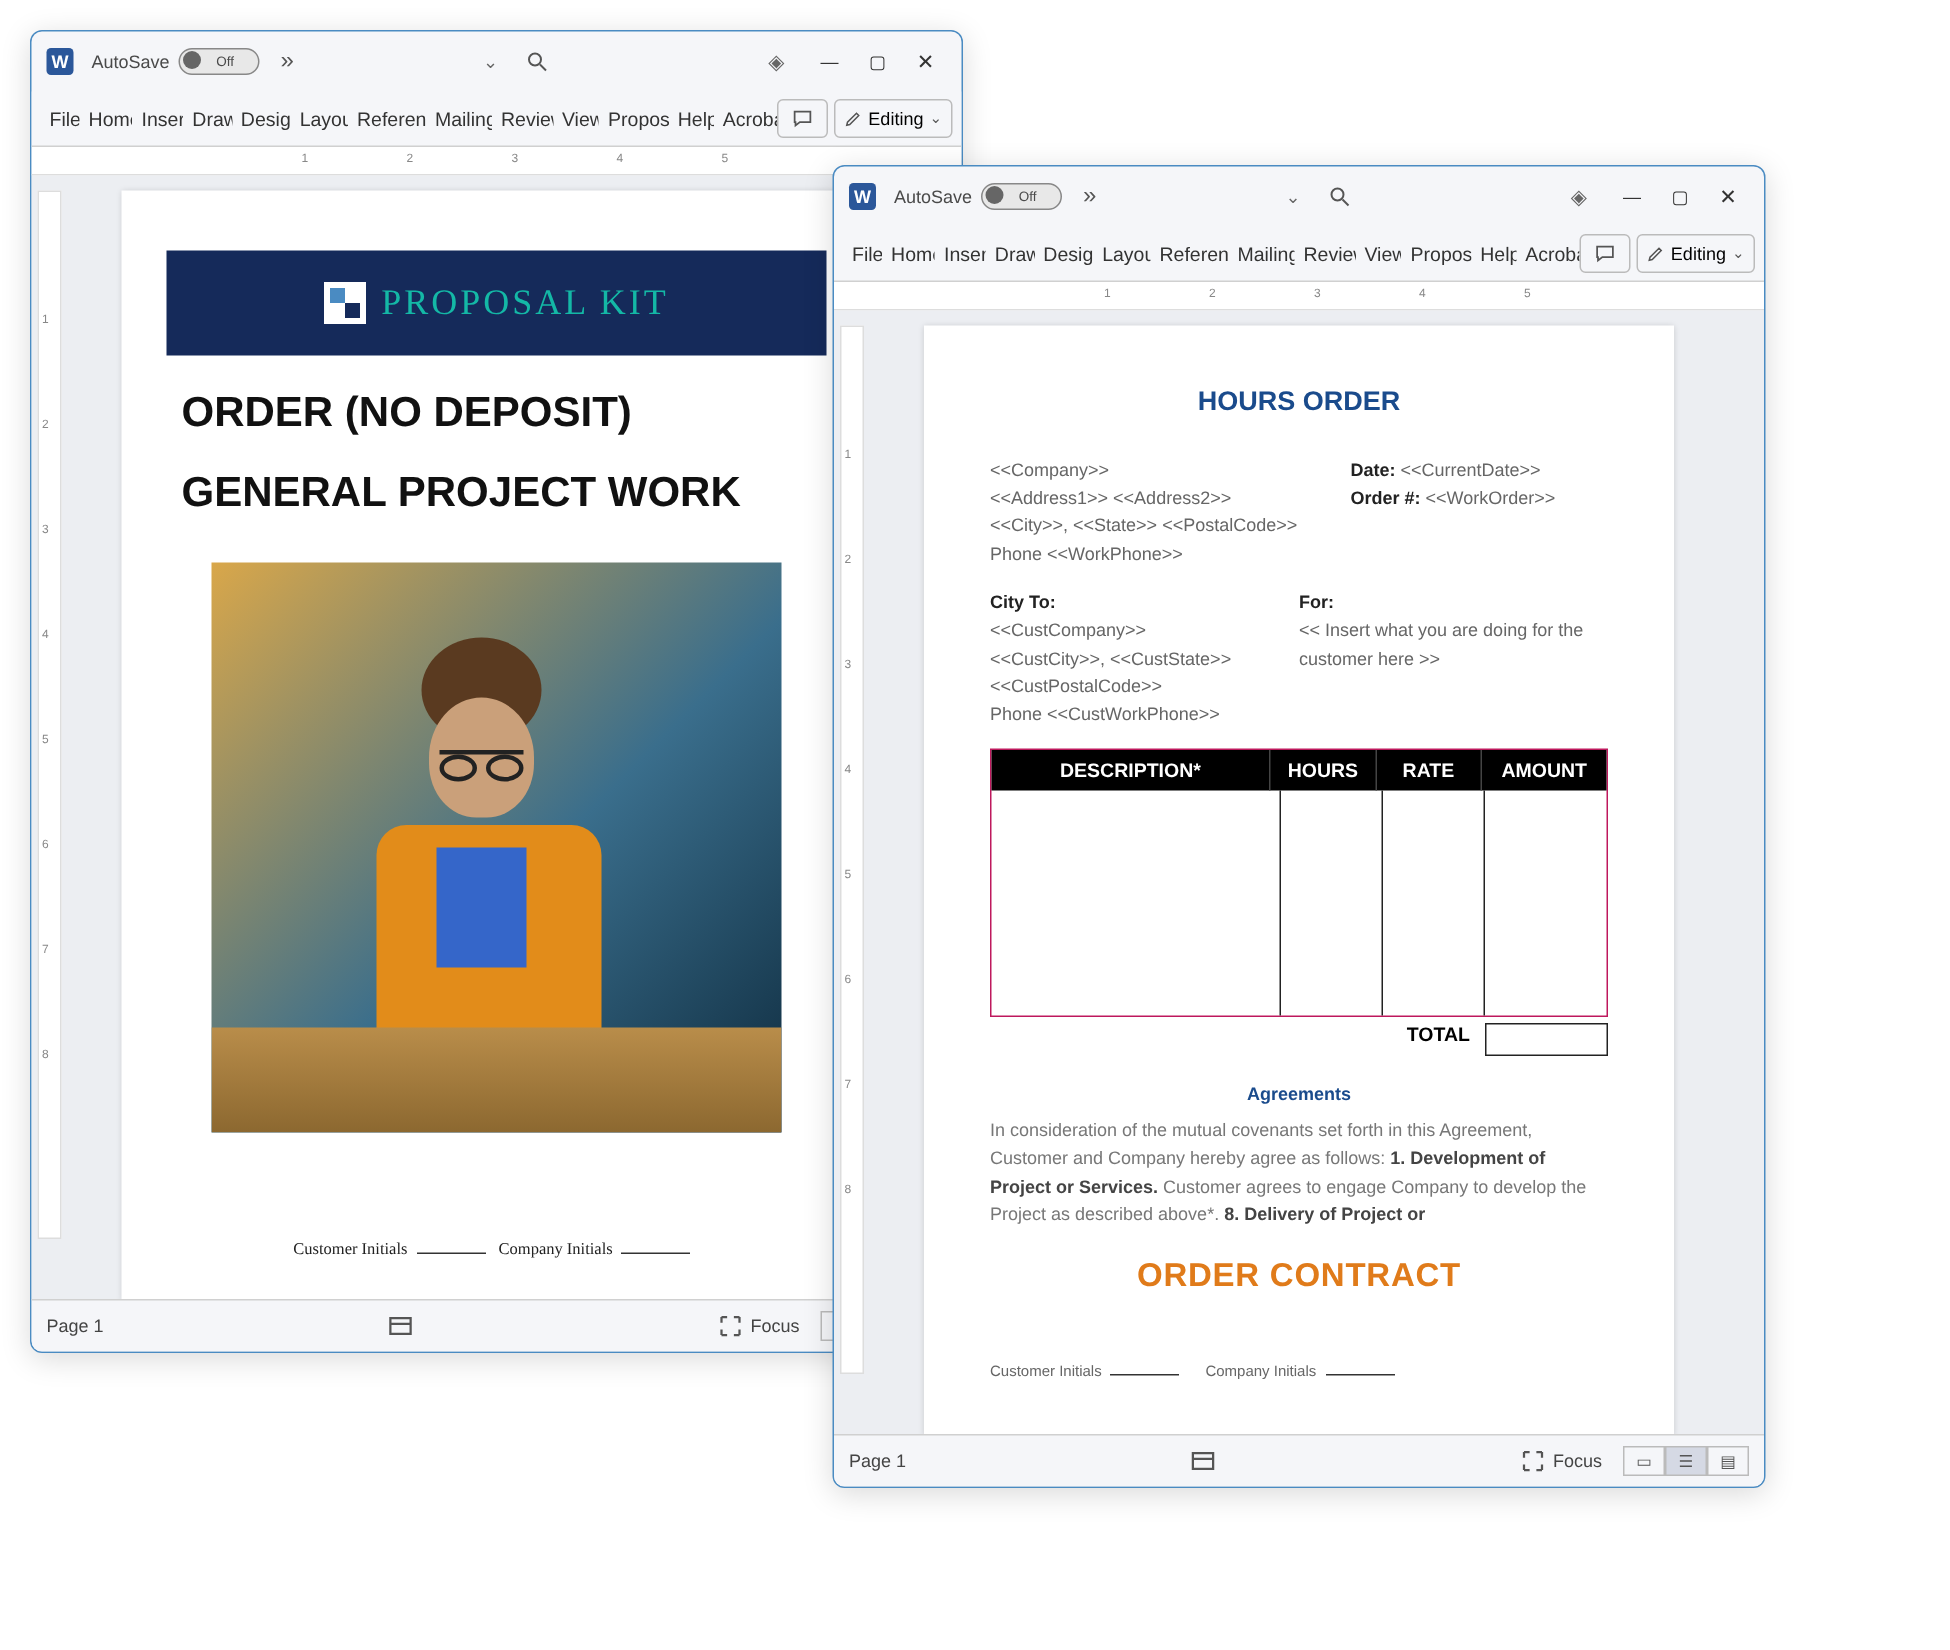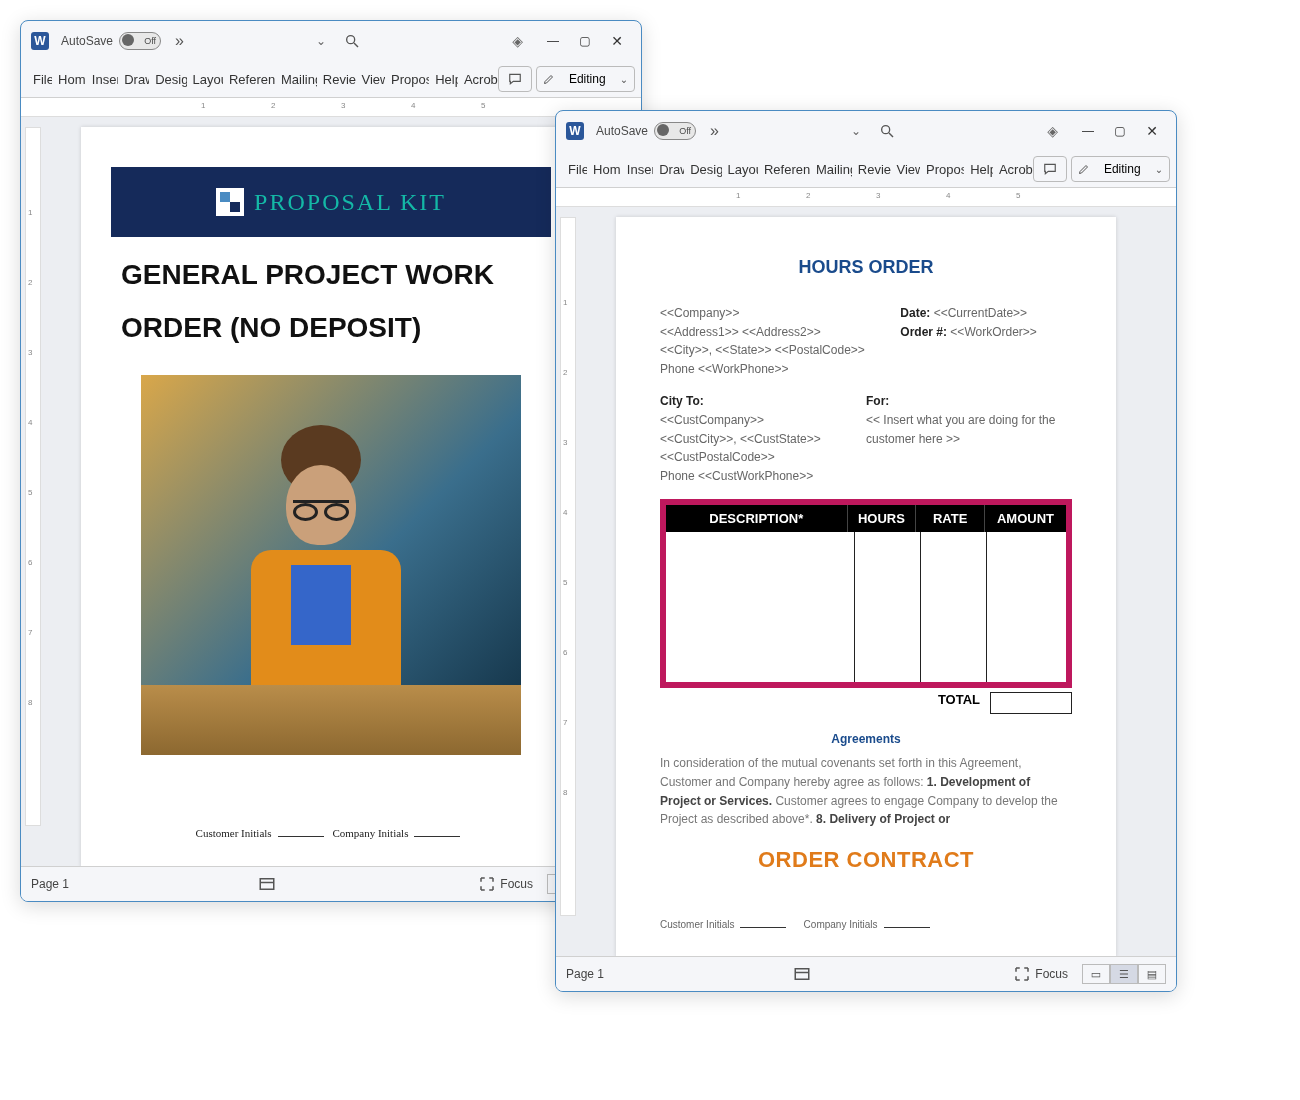--- a/index.html
+++ b/index.html
@@ -44,21 +44,21 @@
     margin-right: 12px;
   }
   .autosave-label { margin-right: 6px; }
   .toggle {
     width: 36px; height: 16px;
     border: 1px solid #888;
     border-radius: 10px;
     position: relative;
     display: inline-flex; align-items: center;
     background: #e8e8e8;
-    font-size: 9px; justify-content: flex-end; padding-right:4px;
+    font-size: 9px; justify-content: flex-end; padding-right:16px;
   }
   .toggle .knob {
     width: 12px; height: 12px; border-radius:50%;
     background:#666;
     position:absolute; left:2px; top:1px;
   }
   .tb-more { margin-left:14px; font-size:16px; color:#555;}
   .tb-spacer { flex:1; }
   .tb-chevron { font-size:12px; color:#666; margin-right:18px;}
   .tb-search { width:16px;height:16px;stroke:#555;fill:none;margin-right:20px;}
@@ -77,21 +77,21 @@
   }
   .ribbon .tab { padding: 0 6px; color:#333; white-space:nowrap; overflow:hidden; max-width:40px;}
   .ribbon .tab.file { font-weight:500;}
   .ribbon-right { margin-left:auto; display:flex; align-items:center; gap:4px; padding-right:6px;}
   .comment-btn {
     border:1px solid #bbb; border-radius:4px; width:32px; height:24px;
     display:flex;align-items:center;justify-content:center;
   }
   .editing-btn {
     border:1px solid #bbb; border-radius:4px; height:24px;
-    display:flex;align-items:center;gap:14px; padding:0 6px;
+    display:flex;align-items:center;gap:4px; padding:0 6px;
     font-size:12px;
   }
   .chev-small{font-size:10px;color:#555;}
 
   
   .ruler {
     height: 18px;
     background:#fff;
     border-bottom:1px solid #ddd;
     position:relative;
@@ -191,21 +191,21 @@
   .info-grid{
     display:flex; margin:26px 44px 0; font-size:12px; color:#666; line-height:1.55;
   }
   .info-left{flex:1.4;}
   .info-right{flex:1;}
   .info-right .lbl{color:#222;font-weight:700;}
   .bill-grid{display:flex;margin:14px 44px 0;font-size:12px;color:#666;line-height:1.55;}
   .bill-left{flex:1;}
   .bill-right{flex:1;}
   .bill-grid .h{color:#222;font-weight:700;}
-  .wo-table{margin:14px 44px 0;border:6px solid #be185d;}
+  .wo-table{margin:14px 44px 0;border:1px solid #be185d;}
   .wo-thead{display:flex;background:#000;color:#fff;font-size:13px;font-weight:600;}
   .wo-thead div{padding:6px 4px;text-align:center;}
   .c-desc{flex:2.6;}
   .c-hours{flex:0.9;border-left:1px solid #444;}
   .c-rate{flex:0.9;border-left:1px solid #444;}
   .c-amt{flex:1.1;border-left:1px solid #444;}
   .wo-body{display:flex;height:150px;}
   .wo-body div{border-left:1px solid #222;}
   .wo-body .c-desc{border-left:none;}
   .total-row{display:flex;font-size:13px;font-weight:700;margin:4px 44px 0;}
@@ -303,22 +303,22 @@
       <span class="vt" style="top:360px">5</span>
       <span class="vt" style="top:430px">6</span>
       <span class="vt" style="top:500px">7</span>
       <span class="vt" style="top:570px">8</span>
     </div>
     <div class="page">
       <div class="pk-banner">
         <div class="pk-logo"></div>
         <div class="pk-text">PROPOSAL KIT</div>
       </div>
+      <div class="doc-title">ORDER (NO DEPOSIT)</div>
       <div class="doc-title">GENERAL PROJECT WORK</div>
-      <div class="doc-title">ORDER (NO DEPOSIT)</div>
       <div class="hero-img">
         <div class="hero-figure">
           <div class="hair"></div>
             <div class="head"></div>
           <div class="glasses">
               <span></span>
               <span></span>
             </div>
           <div class="body"></div>
             <div class="inner"></div>

